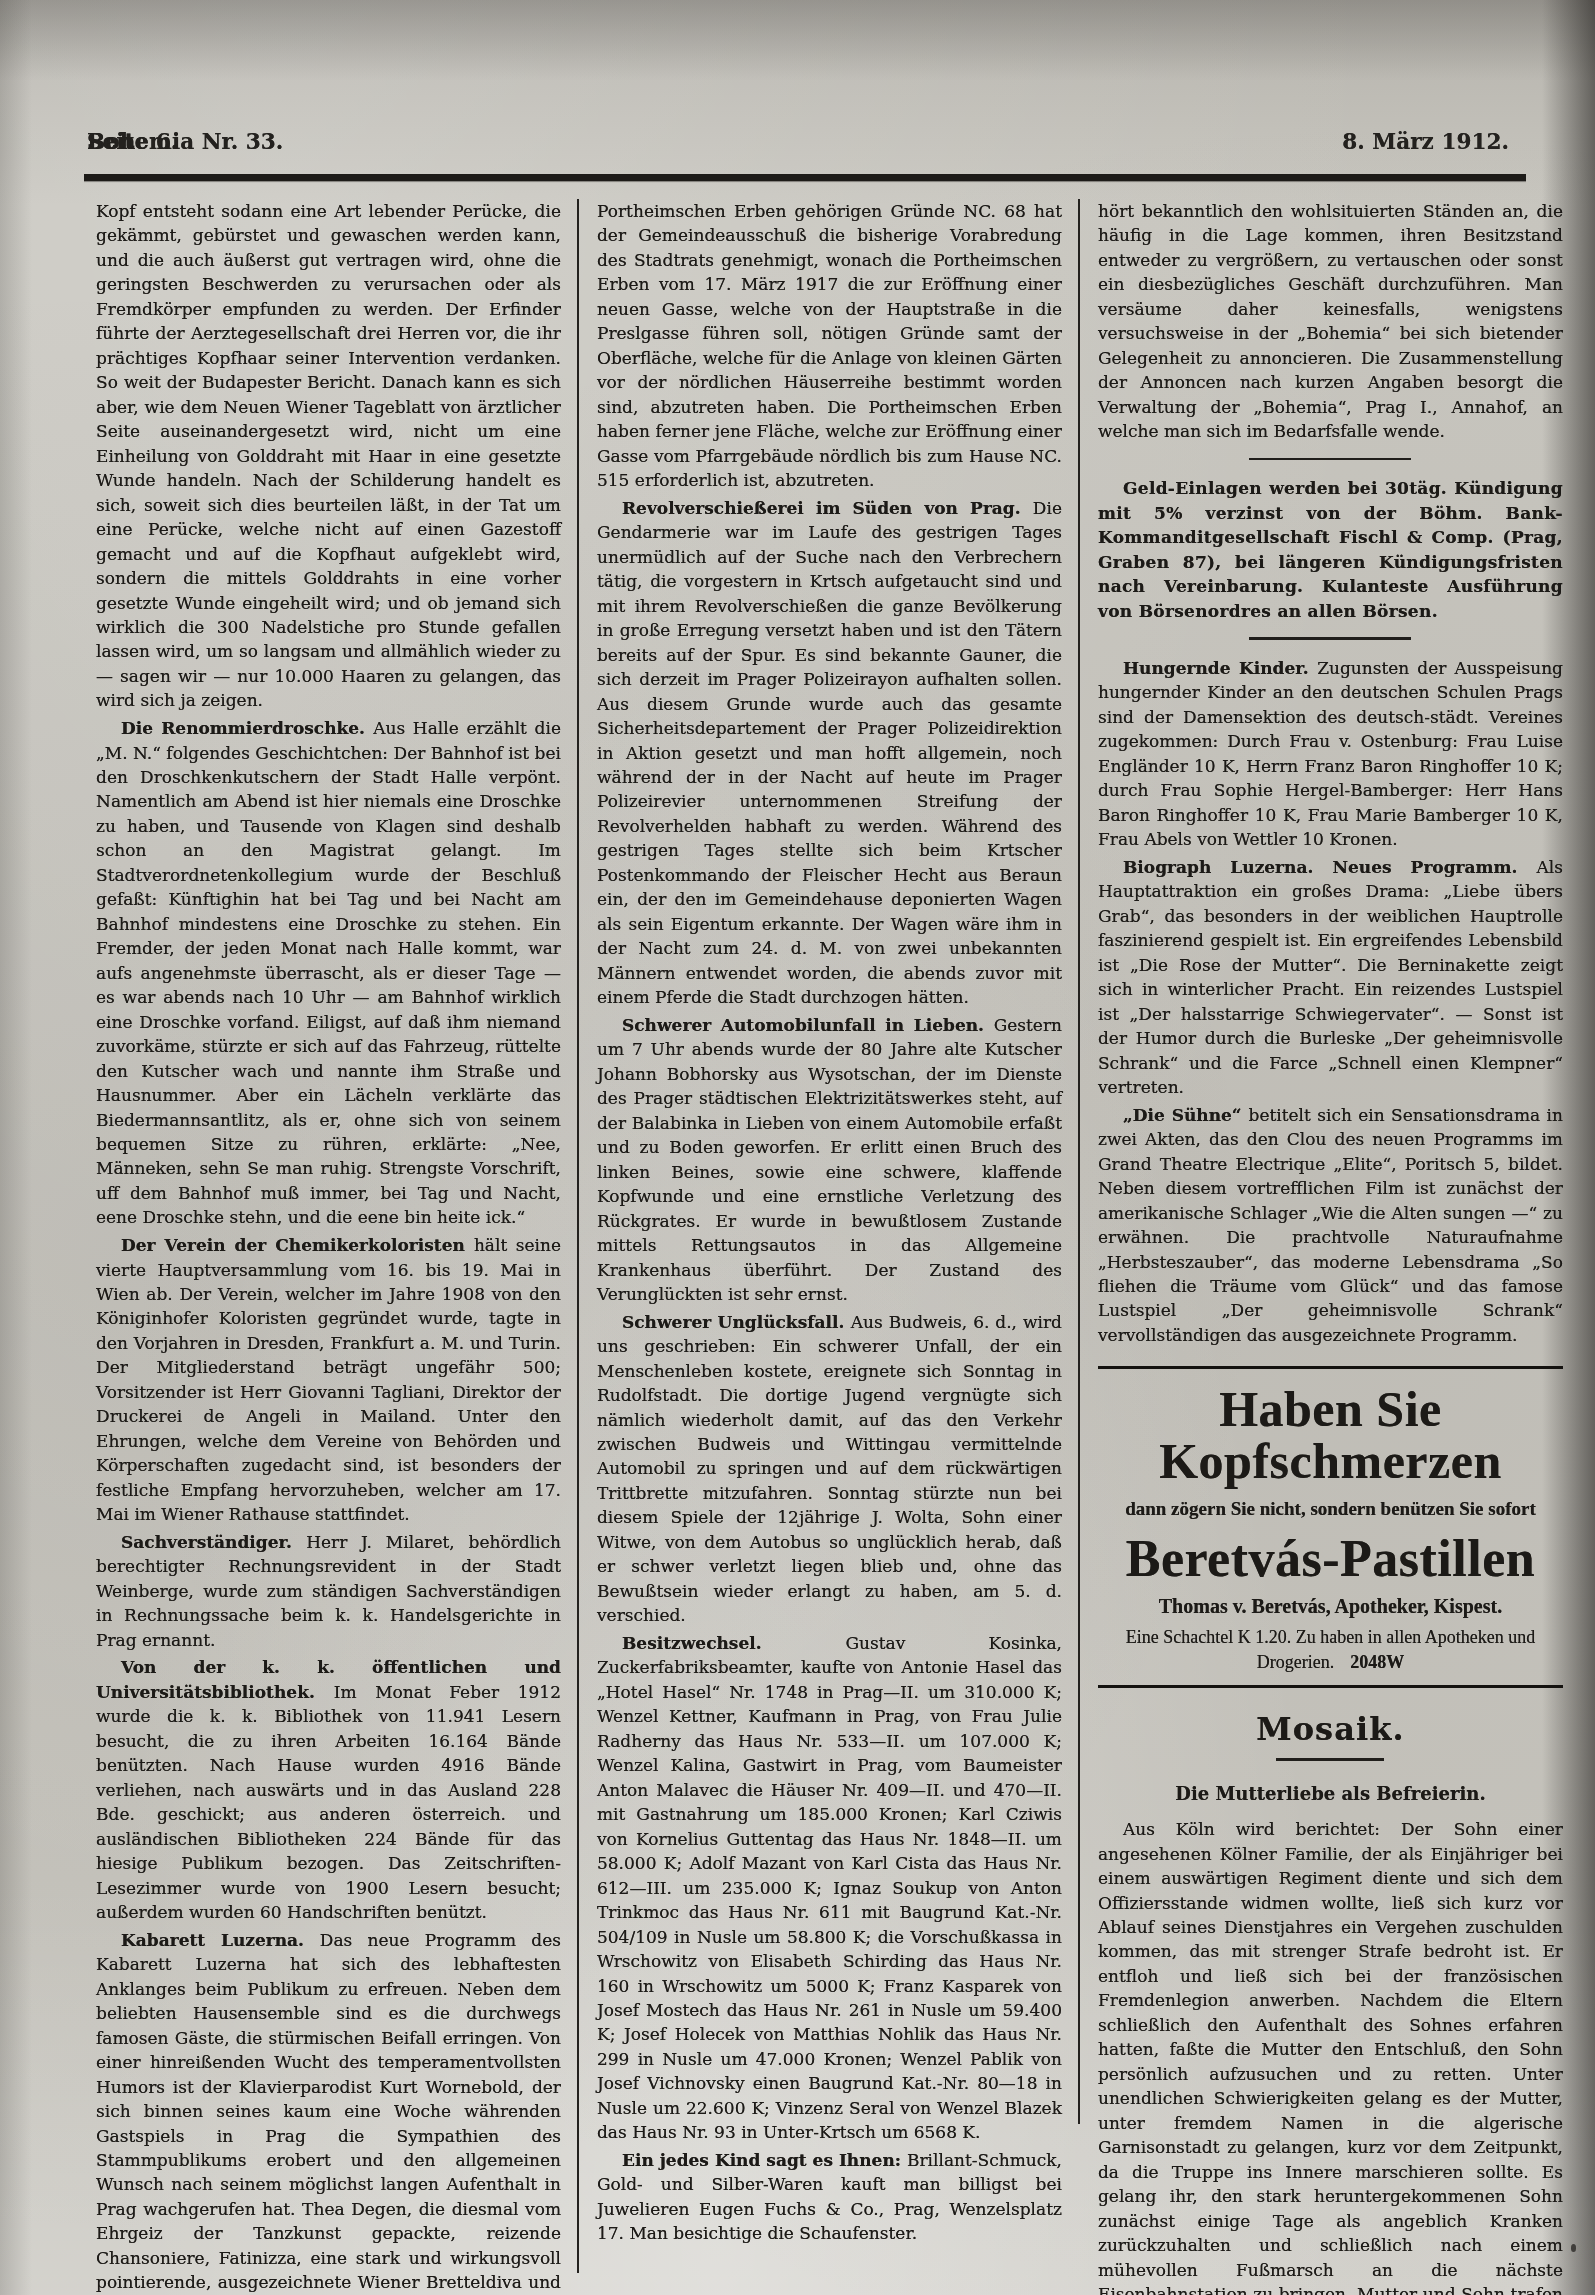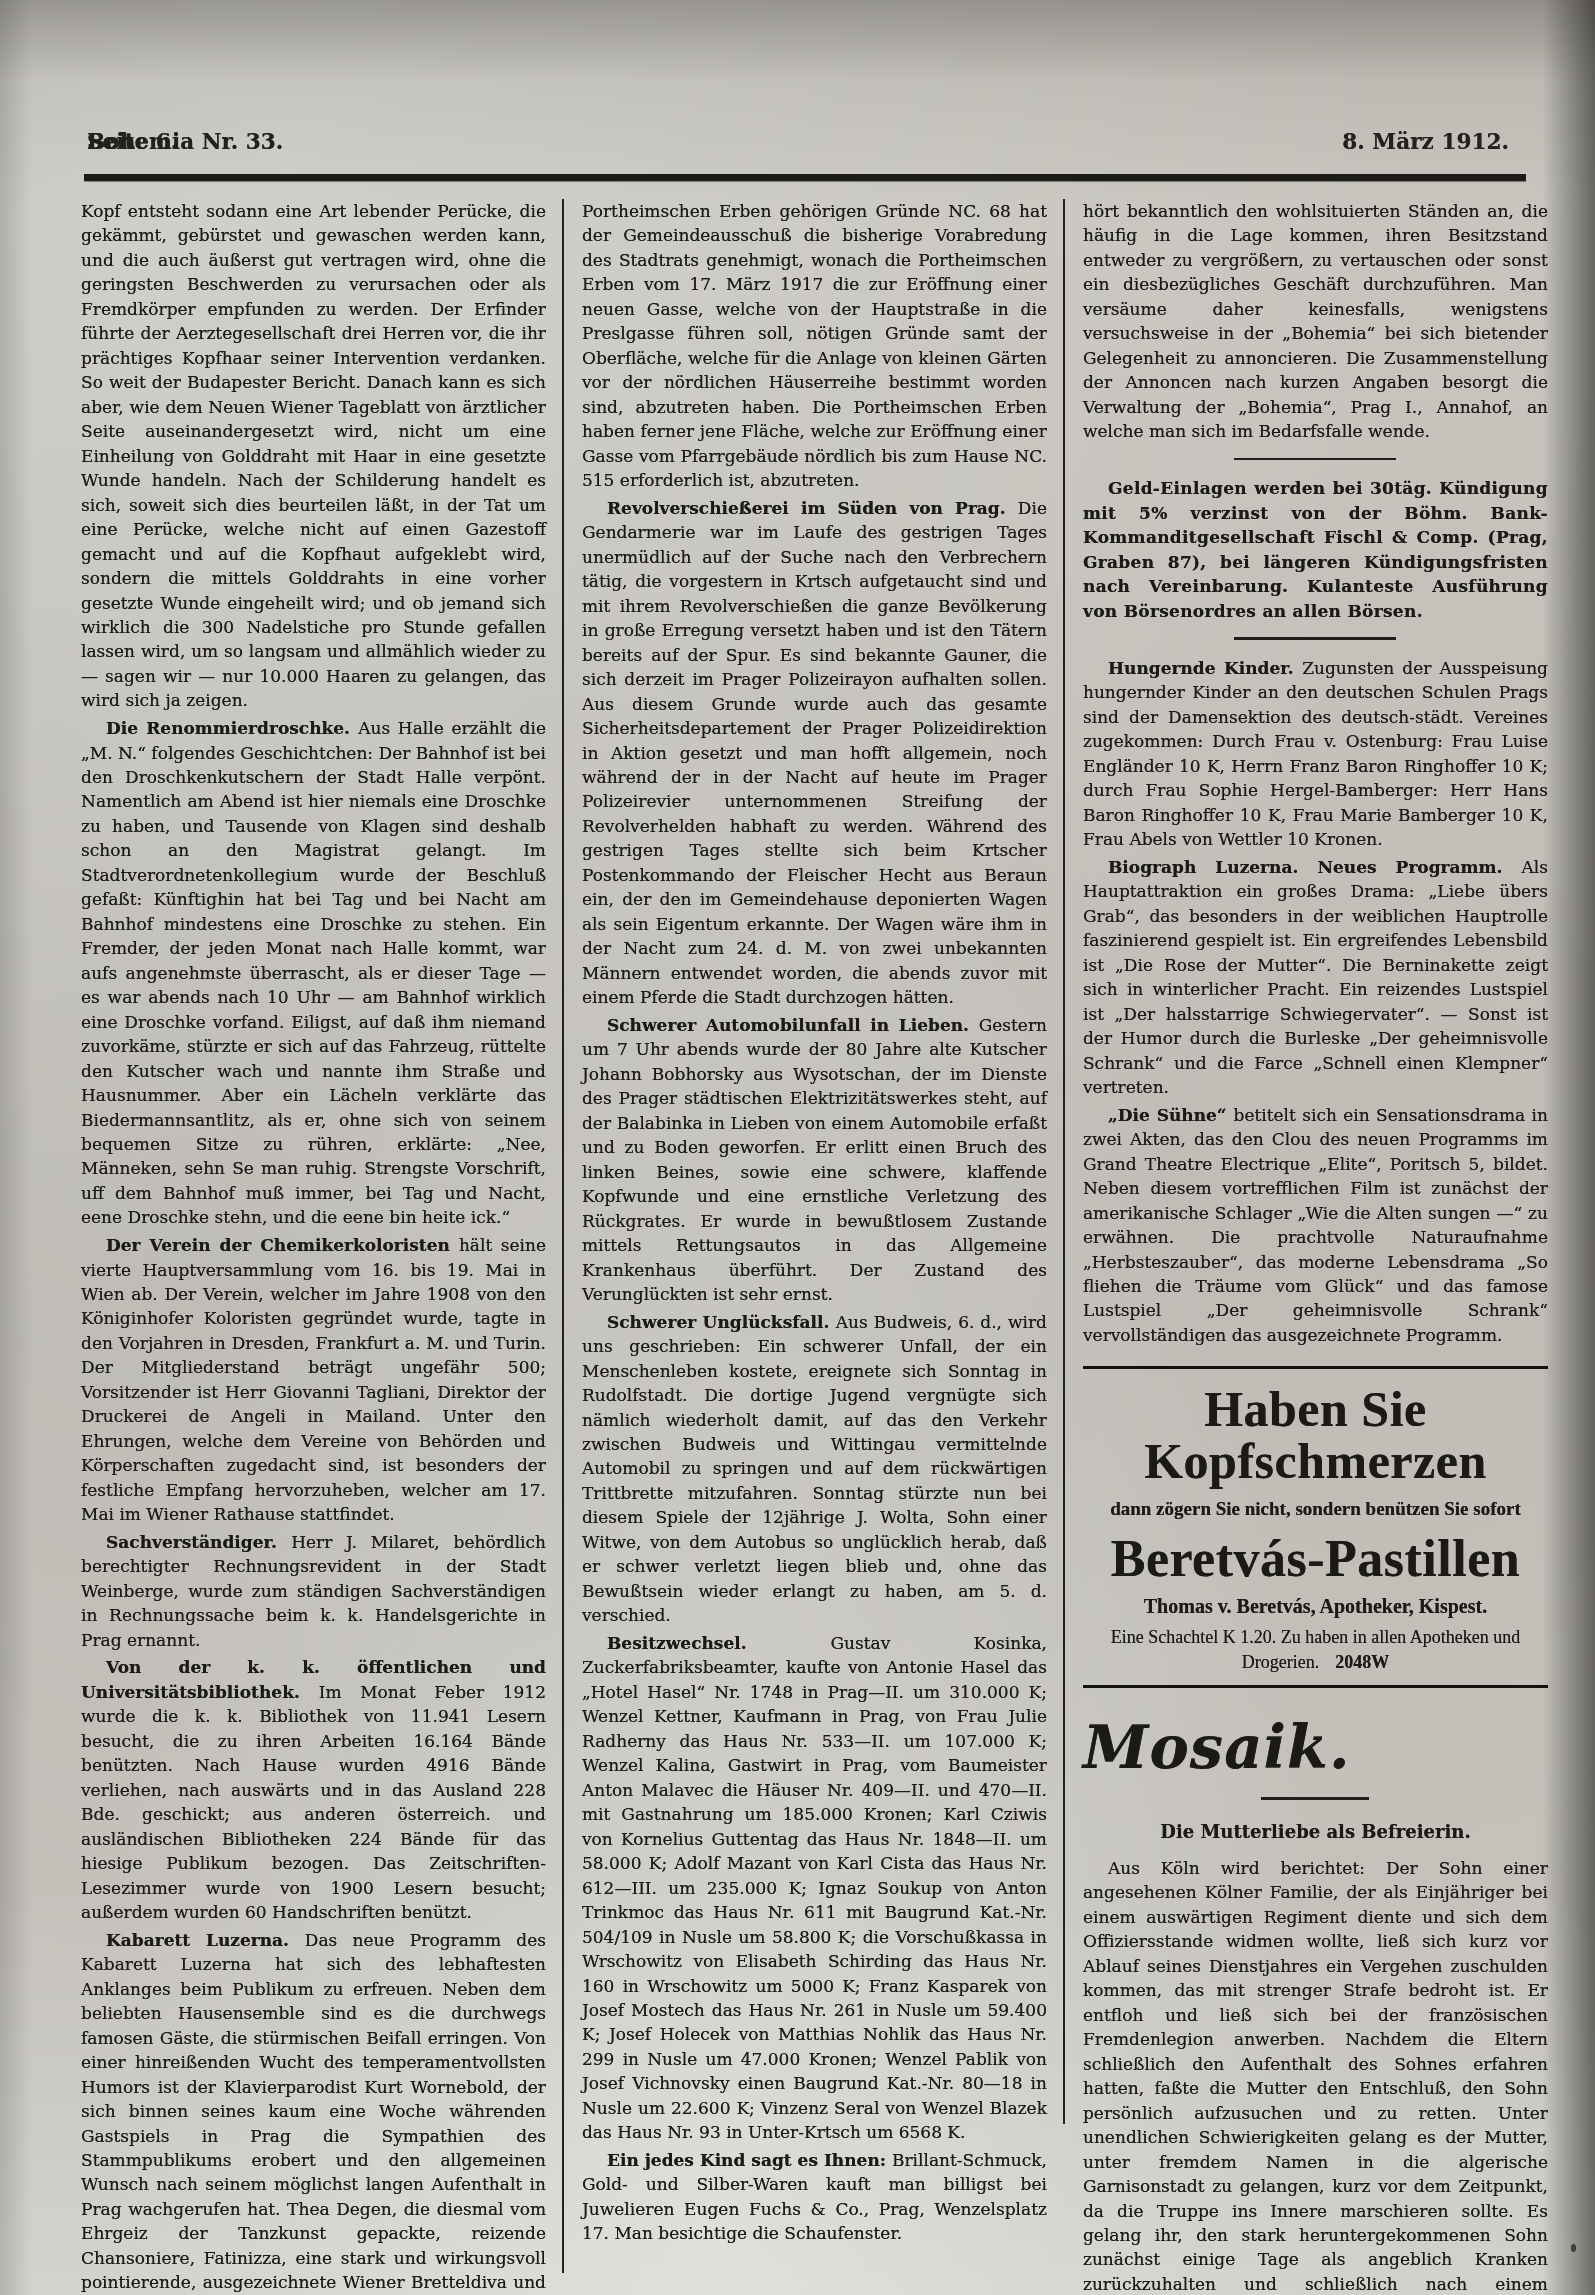--- a/index.html
+++ b/index.html
@@ -33,21 +33,21 @@
     font-weight:700;font-size:21.6px;color:#23211e;
     text-shadow:0 0 0.5px rgba(30,28,25,.7);
   }
   .masthead .center{position:absolute;left:0;right:130px;text-align:left;}
   .head-rule{
     position:absolute;left:84px;right:70px;top:174px;height:6.5px;
     background:#1d1b18;box-shadow:0 1.1px 0 rgba(30,28,24,.4);
   }
 
   #columns{
-    position:absolute;left:81px;top:199px;width:1460px;bottom:21.6px;
+    position:absolute;left:96px;top:199px;width:1460px;bottom:21.6px;
     display:flex;
     color:#1c1a17;
   }
   .col{
     width:465px;flex:0 0 465px;
     font-size:17px;line-height:1.44;
     text-align:justify;
     text-shadow:0 0 0.5px rgba(28,26,22,.75);
   }
   .col.mid{margin:0 0 0 18.4px;}
@@ -55,22 +55,22 @@
   .vrule{width:1.6px;flex:0 0 1.6px;background:#23211e;margin-left:16px;align-self:stretch;}
   .vrule.short{height:1925px;align-self:flex-start;}
 
   .para{margin:0 0 3.2px 0;text-indent:25px;}
   .para.no-indent{text-indent:0;}
   .para .lead{font-weight:700;}
   .para.bold{font-weight:700;letter-spacing:0.3px;}
 
   .sep{width:162px;height:2.7px;background:#201e1b;margin:14px auto 16px auto;}
 
-  .head-mosaik{font-size:59px;font-weight:700;margin:18.4px 0 3.2px 0;
-    letter-spacing:1.1px;font-style:italic;}
+  .head-mosaik{font-size:32px;font-weight:700;text-align:center;margin:18.4px 0 3.2px 0;
+    letter-spacing:1.1px;}
   .head-mosaik-rule{width:108px;height:3.2px;background:#201e1b;margin:5.4px auto 21.6px auto;}
   .head-article{font-size:18px;font-weight:700;text-align:center;margin:15px 0 13px 0;line-height:1.2;}
 
   .ad{
     border-top:3.8px solid #14120f;border-bottom:3.8px solid #14120f;
     margin:18.4px 0 9.7px 0;padding:14px 3.2px 10.8px 3.2px;text-align:center;
     font-family:"Liberation Serif", serif;
   }
   .ad .ad-title{font-size:50px;font-weight:700;letter-spacing:0.5px;line-height:1.05;}
   .ad .ad-sub{font-size:19px;font-weight:700;margin-top:7.6px;}

